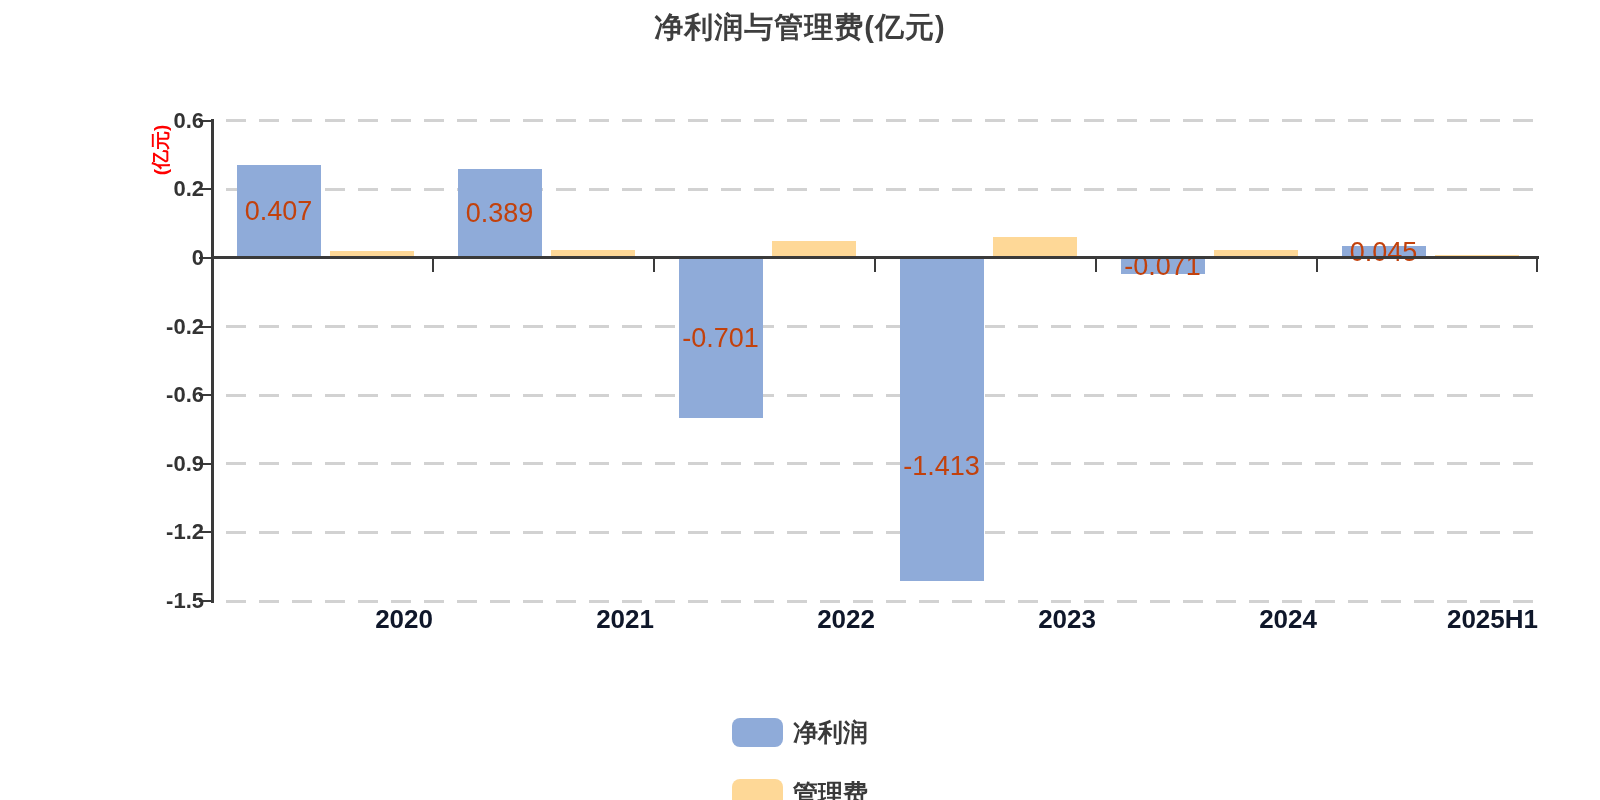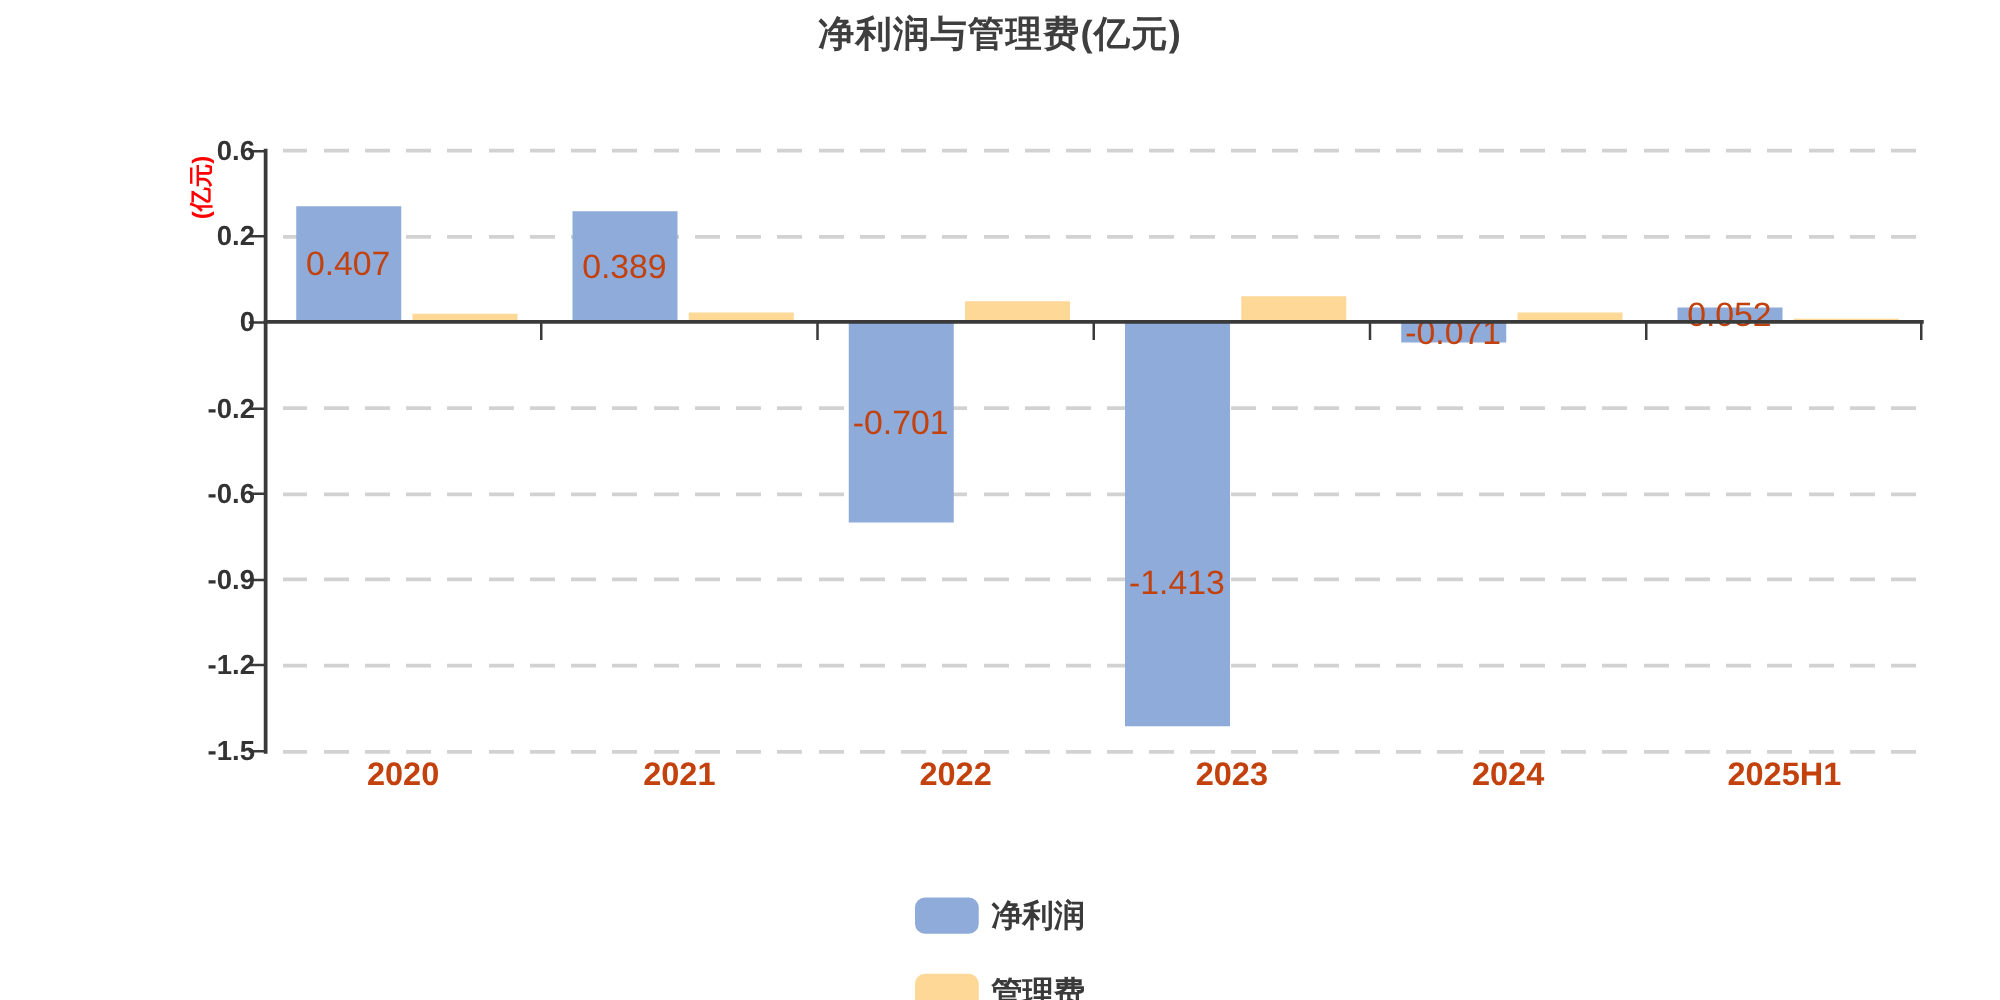--- a/index.html
+++ b/index.html
@@ -22,22 +22,22 @@
   }
   .y-axis-line{position:absolute;left:211px;top:119px;width:3px;height:484px;background:#3a3a3a;}
   .x-axis-line{position:absolute;left:211px;top:256px;width:1328px;height:3px;background:#3a3a3a;z-index:6;}
   .y-tick{position:absolute;width:13px;height:2px;background:#3a3a3a;left:199px;}
   .y-tick-label{
     position:absolute;width:76px;text-align:right;left:128px;
     font-size:22px;font-weight:600;color:#333333;line-height:22px;
   }
   .x-tick{position:absolute;width:2px;height:14px;background:#3a3a3a;top:258px;z-index:6;}
   .x-cat-label{
-    position:absolute;top:604px;width:221px;text-align:center;
-    font-size:26px;font-weight:600;color:#c2410c;
+    position:absolute;top:604px;width:221px;text-align:right;
+    font-size:26px;font-weight:600;color:#0f172a;
   }
   .bar{position:absolute;z-index:3;}
   .bar-label{
     position:absolute;z-index:5;white-space:nowrap;text-align:center;
     font-size:27px;color:#c2410c;line-height:27px;
   }
   .legend-row{
     position:absolute;top:716px;left:0;width:100%;
     display:flex;justify-content:center;align-items:center;gap:28px;flex-direction:column;
   }
@@ -75,21 +75,21 @@
       <div class="bar" style="left: 678.5px; top: 258px; width: 84px; height: 160.319px; background: rgb(143, 171, 217);"></div>
       <div class="bar-label" style="left: 640.5px; top: 324.659px; width: 160px;">-0.701</div>
       <div class="bar" style="left: 771.5px; top: 240.847px; width: 84px; height: 17.1525px; background: rgb(254, 216, 151);"></div>
       <div class="bar" style="left: 899.5px; top: 258px; width: 84px; height: 323.153px; background: rgb(143, 171, 217);"></div>
       <div class="bar-label" style="left: 861.5px; top: 406.077px; width: 160px; margin-top: 47px;">-1.413</div>
       <div class="bar" style="left: 992.5px; top: 237.188px; width: 84px; height: 20.8117px; background: rgb(254, 216, 151);"></div>
       <div class="bar" style="left: 1120.5px; top: 258px; width: 84px; height: 16.2377px; background: rgb(143, 171, 217);"></div>
       <div class="bar-label" style="left: 1082.5px; top: 252.619px; width: 160px;">-0.071</div>
       <div class="bar" style="left: 1213.5px; top: 249.538px; width: 84px; height: 8.4619px; background: rgb(254, 216, 151);"></div>
       <div class="bar" style="left: 1341.5px; top: 246.108px; width: 84px; height: 11.8924px; background: rgb(143, 171, 217);"></div>
-      <div class="bar-label" style="left: 1303.5px; top: 238.554px; width: 160px;">0.052</div>
+      <div class="bar-label" style="left: 1303.5px; top: 238.554px; width: 160px;">0.045</div>
       <div class="bar" style="left: 1434.5px; top: 255.256px; width: 84px; height: 2.7444px; background: rgb(254, 216, 151);"></div>
     </div>
 
   <div class="y-axis-line"></div>
   <div class="x-axis-line"></div>
 
   <div id="axis-label-layer">
       <div class="y-tick" style="top: 119.78px;"></div>
       <div class="y-tick-label" style="top: 109.78px;">0.6</div>
       <div class="y-tick" style="top: 188.39px;"></div>

